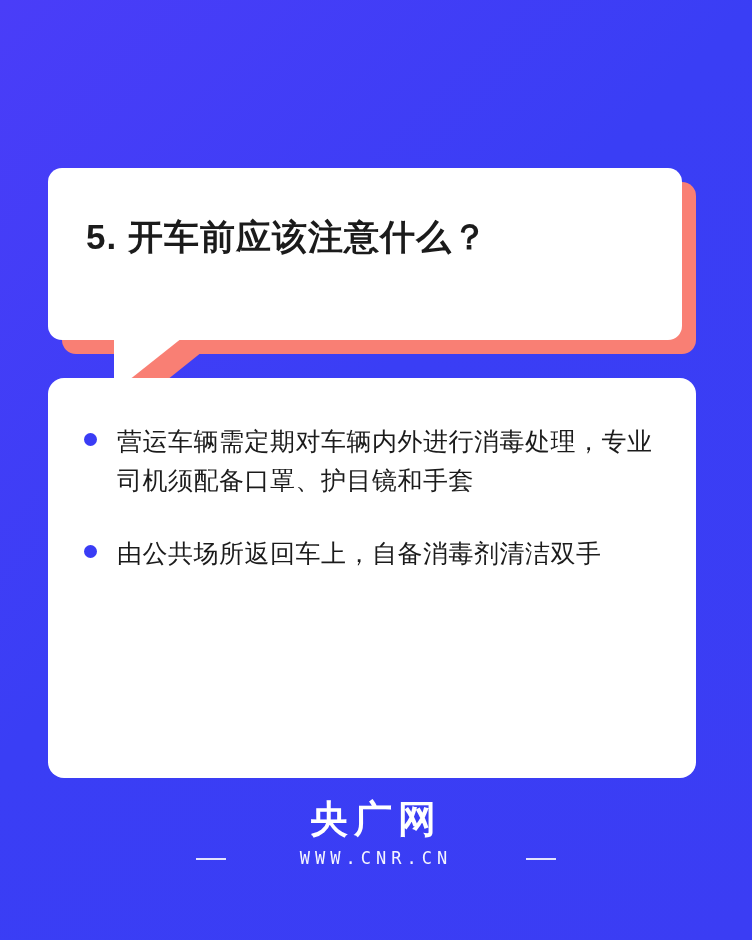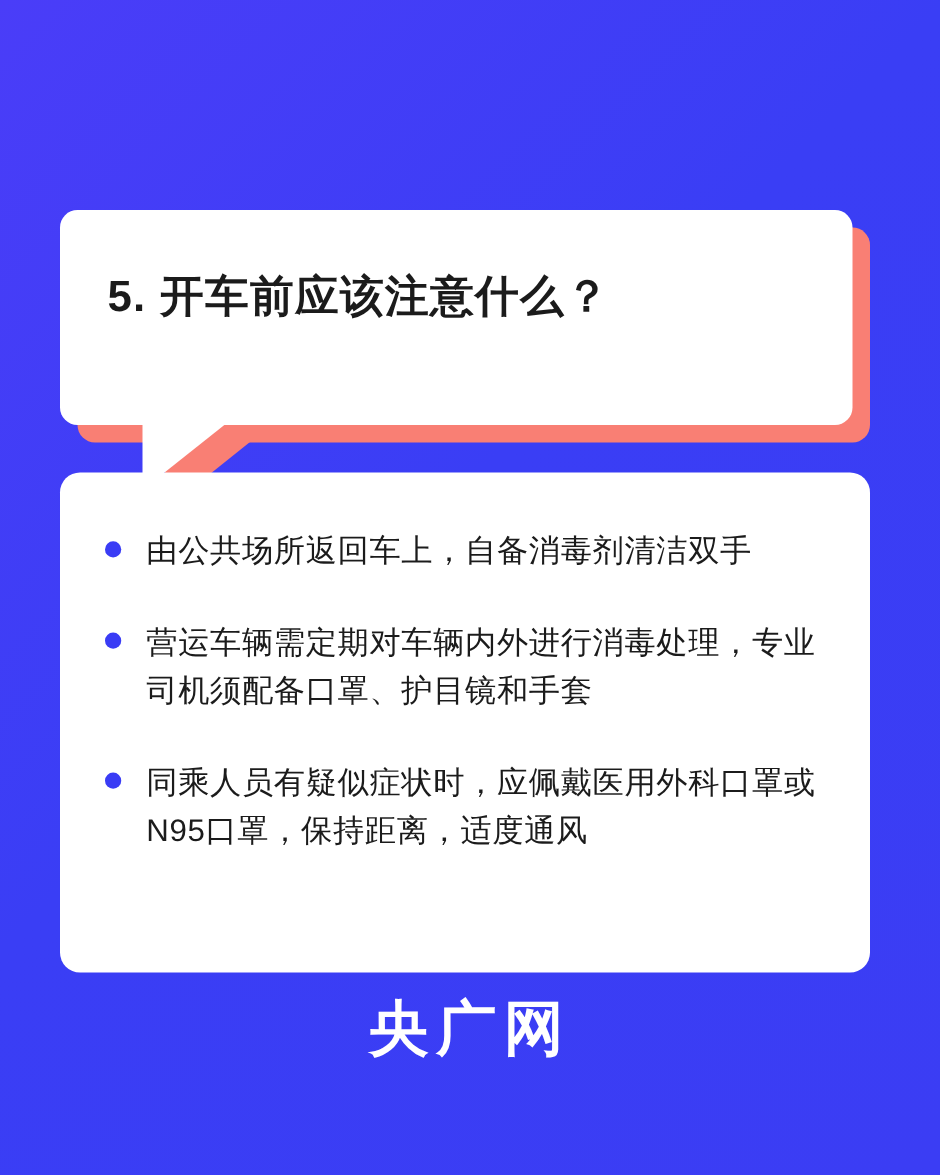--- a/index.html
+++ b/index.html
@@ -133,21 +133,21 @@
   .logo {
     position: absolute;
     left: 0;
     right: 0;
     top: 800px;
     text-align: center;
   }
   .logo-mark {
     display: inline-block;
     color: #ffffff;
-    font-size: 48px;
+    font-size: 38px;
     font-weight: bold;
     letter-spacing: 6px;
     line-height: 1;
   }
   .logo-url {
     margin-top: 10px;
     color: #ffffff;
     font-family: "DejaVu Sans Mono", "Liberation Mono", monospace;
     font-size: 17px;
     letter-spacing: 5px;
@@ -180,33 +180,30 @@
       <div class="bubble-text">5. 开车前应该注意什么？</div>
     </div>
     <div class="tail"></div>
   </div>
 
   <div class="card">
     <div class="bullets">
 
       <div class="bullet-row">
         <span class="dot"></span>
+        <span class="bullet-text">营运车辆需定期对车辆内外进行消毒处理，专业司机须配备口罩、护目镜和手套</span>
+      </div>
+
+      <div class="bullet-row">
+        <span class="dot"></span>
         <span class="bullet-text">由公共场所返回车上，自备消毒剂清洁双手</span>
       </div>
 
-      <div class="bullet-row">
-        <span class="dot"></span>
-        <span class="bullet-text">营运车辆需定期对车辆内外进行消毒处理，专业司机须配备口罩、护目镜和手套</span>
-      </div>
-
-      <div class="bullet-row">
-        <span class="dot"></span>
-        <span class="bullet-text">同乘人员有疑似症状时，应佩戴医用外科口罩或N95口罩，保持距离，适度通风</span>
-      </div>
 
     </div>
   </div>
 
   <div class="logo">
     <div class="logo-mark">央广网</div>
+    <div class="logo-url">WWW.CNR.CN</div>
   </div>
 
 </div>
 
 </body></html>

